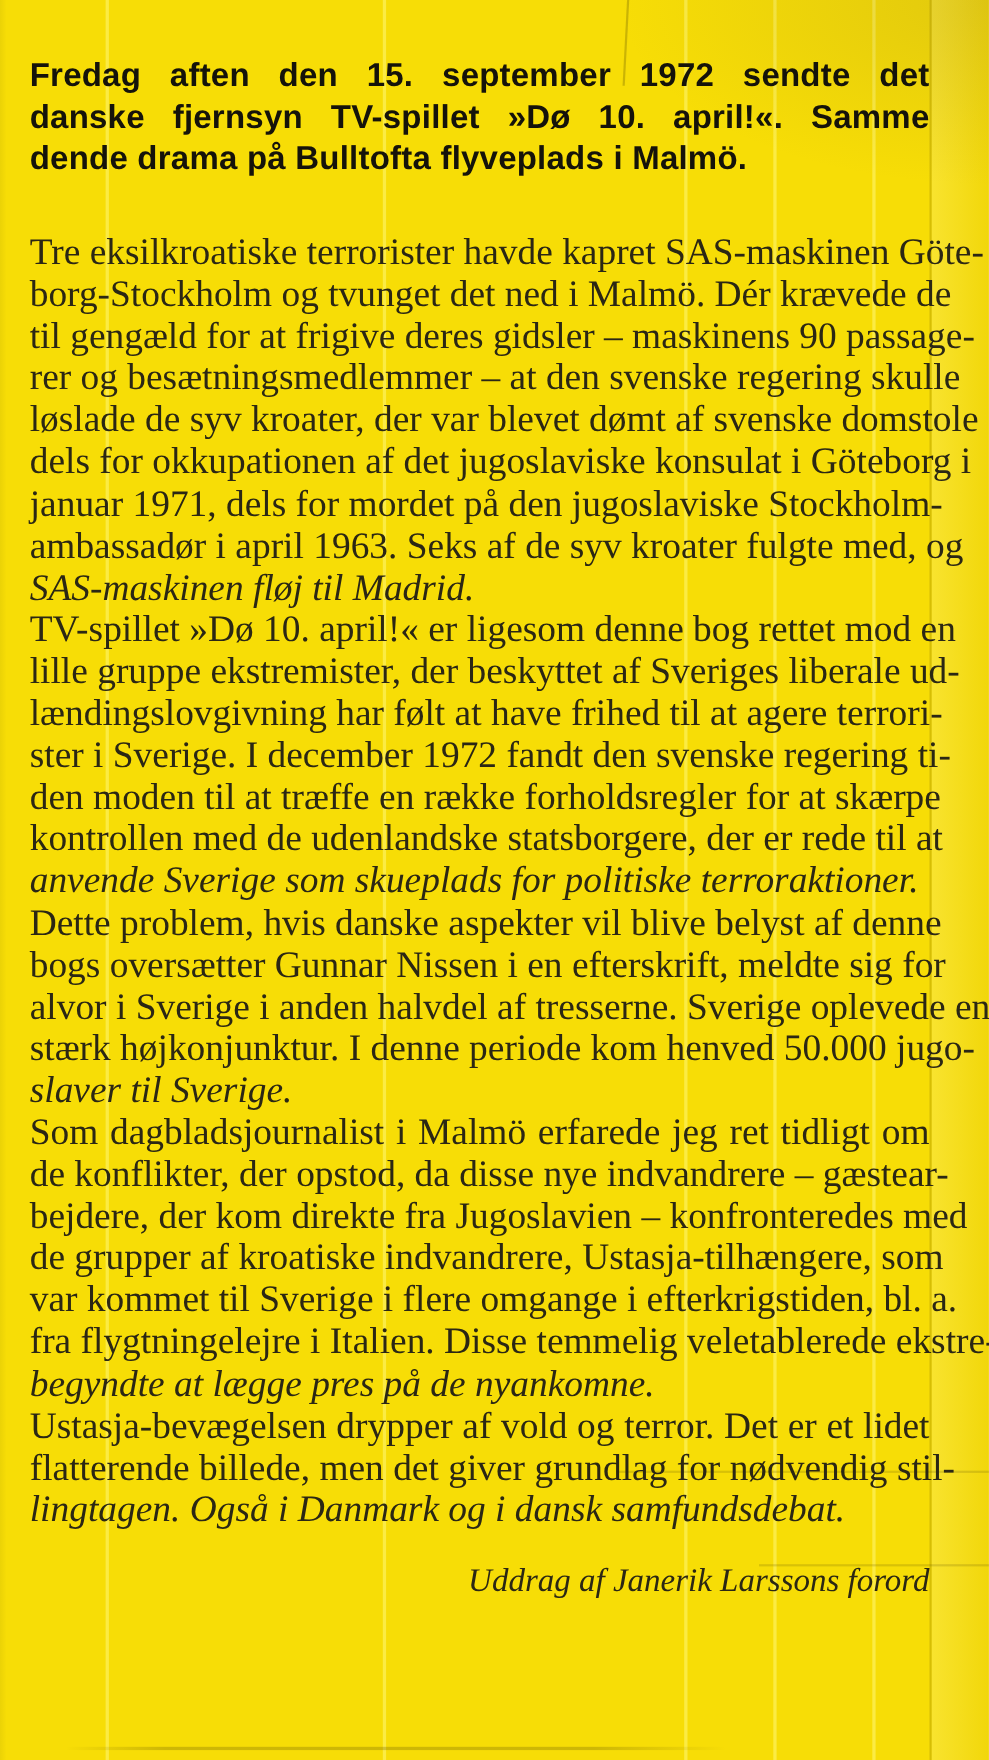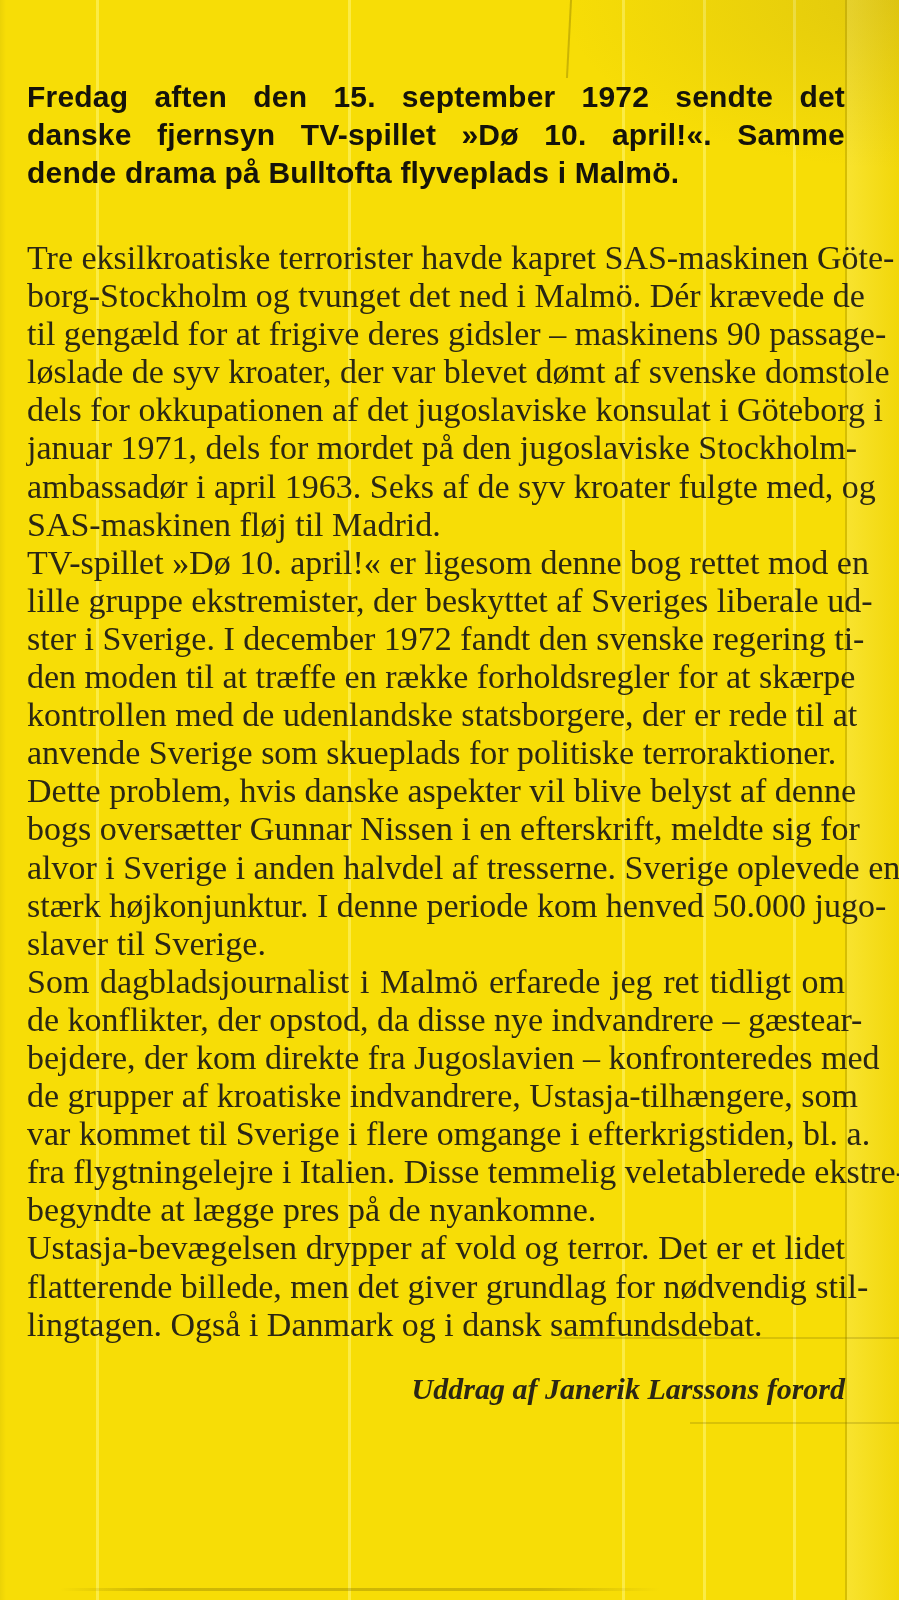--- a/index.html
+++ b/index.html
@@ -87,21 +87,21 @@
 
   .text-column {
     position: absolute;
     left: 27px;
     top: 0;
     width: 818px;
   }
 
   
   .header-block {
-    margin-top: 78px;
+    margin-top: 50px;
     font-family: "Liberation Sans", sans-serif;
     font-weight: bold;
     font-size: 30px;
     line-height: 38px;
     color: #15130a;
     letter-spacing: 0.2px;
   }
   .hline {
     white-space: nowrap;
     text-align: justify;
@@ -120,32 +120,32 @@
     color: #2b2714;
     font-feature-settings: "onum" 1;
   }
   .bline {
     white-space: nowrap;
     text-align: justify;
     text-align-last: justify;
   }
   .bline.last {
     text-align-last: left;
+    font-style: italic;
   }
 
   .signature {
     margin-top: 26px;
     font-family: "Liberation Serif", serif;
     font-style: italic;
     font-size: 30px;
     line-height: 38px;
     color: #2b2714;
     text-align: right;
     white-space: nowrap;
-    font-weight: bold;
   }
 </style>
 </head>
 <body>
 
 <div class="cover" style="background-color: rgb(247, 221, 6);">
 
   <div class="crease-v" style="left:96px;"></div>
   <div class="crease-v" style="left:348px;"></div>
   <div class="crease-v" style="left:622px;"></div>
@@ -163,29 +163,31 @@
     <div class="header-block" id="header-block" style="color: rgb(21, 19, 10);">
         <div class="hline">Fredag aften den 15. september 1972 sendte det</div>
         <div class="hline">danske fjernsyn TV-spillet »Dø 10. april!«. Samme</div>
         <div class="hline last">dende drama på Bulltofta flyveplads i Malmö.</div>
       </div>
     <div class="body-block" id="body-block" style="color: rgb(43, 39, 20);">
         <div>
           <div class="bline">Tre eksilkroatiske terrorister havde kapret SAS-maskinen Göte-</div>
           <div class="bline">borg-Stockholm og tvunget det ned i Malmö. Dér krævede de</div>
           <div class="bline">til gengæld for at frigive deres gidsler – maskinens 90 passage-</div>
+          <div class="bline">rer og besætningsmedlemmer – at den svenske regering skulle</div>
           <div class="bline">løslade de syv kroater, der var blevet dømt af svenske domstole</div>
           <div class="bline">dels for okkupationen af det jugoslaviske konsulat i Göteborg i</div>
           <div class="bline">januar 1971, dels for mordet på den jugoslaviske Stockholm-</div>
           <div class="bline">ambassadør i april 1963. Seks af de syv kroater fulgte med, og</div>
           <div class="bline last">SAS-maskinen fløj til Madrid.</div>
         </div>
         <div>
           <div class="bline">TV-spillet »Dø 10. april!« er ligesom denne bog rettet mod en</div>
           <div class="bline">lille gruppe ekstremister, der beskyttet af Sveriges liberale ud-</div>
+          <div class="bline">lændingslovgivning har følt at have frihed til at agere terrori-</div>
           <div class="bline">ster i Sverige. I december 1972 fandt den svenske regering ti-</div>
           <div class="bline">den moden til at træffe en række forholdsregler for at skærpe</div>
           <div class="bline">kontrollen med de udenlandske statsborgere, der er rede til at</div>
           <div class="bline last">anvende Sverige som skueplads for politiske terroraktioner.</div>
         </div>
         <div>
           <div class="bline">Dette problem, hvis danske aspekter vil blive belyst af denne</div>
           <div class="bline">bogs oversætter Gunnar Nissen i en efterskrift, meldte sig for</div>
           <div class="bline">alvor i Sverige i anden halvdel af tresserne. Sverige oplevede en</div>
           <div class="bline">stærk højkonjunktur. I denne periode kom henved 50.000 jugo-</div>

